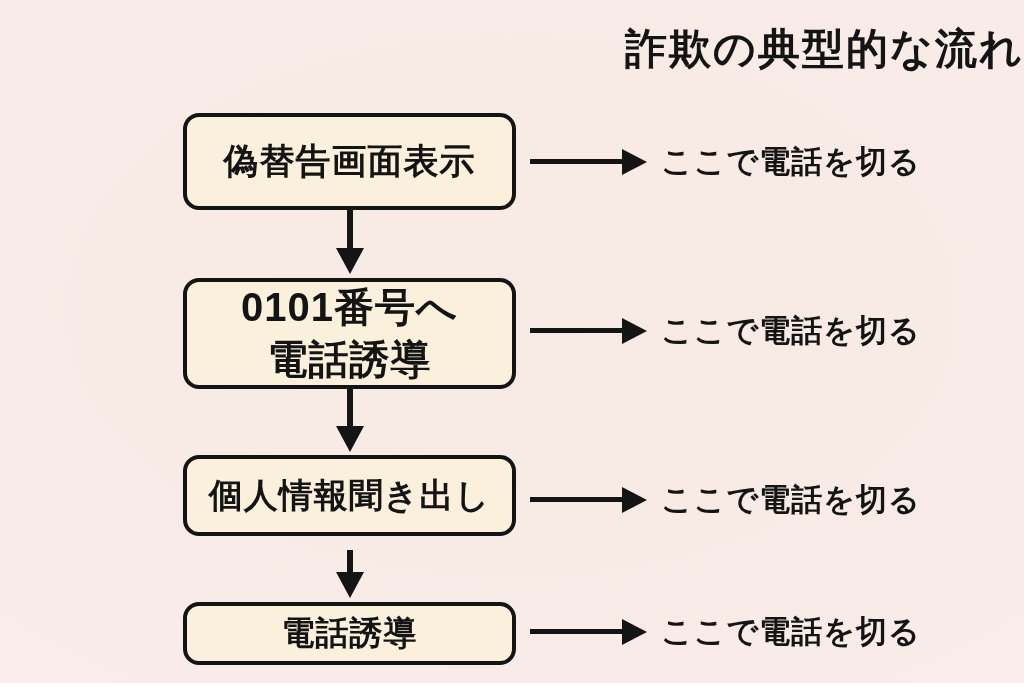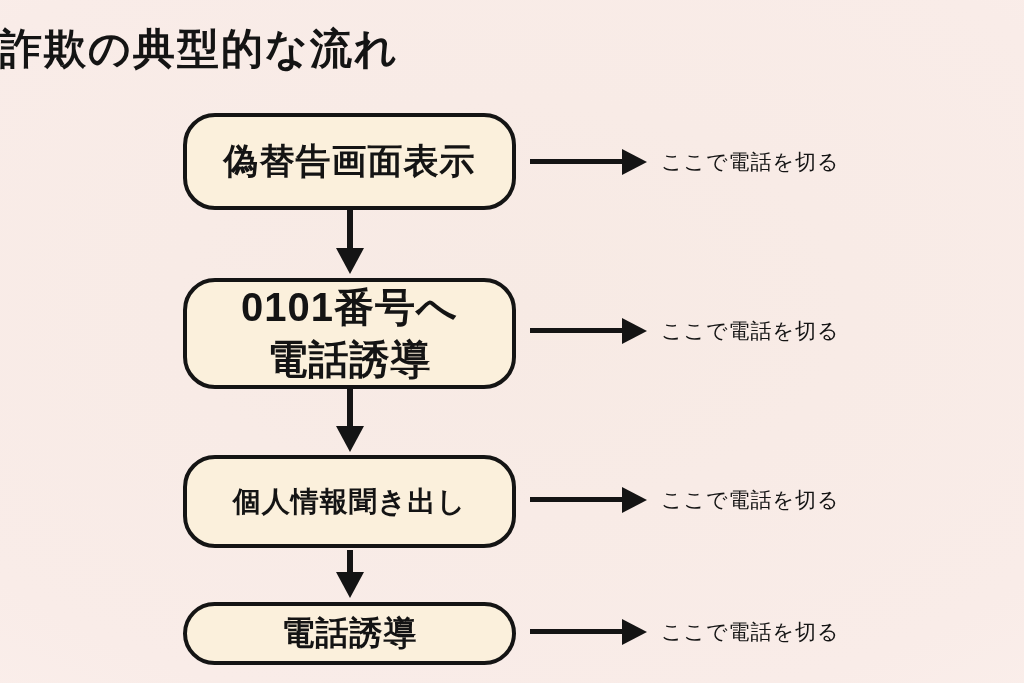--- a/index.html
+++ b/index.html
@@ -10,47 +10,47 @@
   .canvas {
     position: relative;
     width: 1024px;
     height: 683px;
     overflow: hidden;
     background: radial-gradient(120% 110% at 50% 45%, #f7eae4 0%, #f9ece8 55%, #fdf3f0 100%);
   }
   .page-title {
     position: absolute;
     top: 26px; left: 0; right: 0;
-    text-align: left;
+    text-align: right;
     font-size: 42px;
     font-weight: bold;
     letter-spacing: 2px;
     line-height: 46px;
   }
   .step-box {
     position: absolute;
     left: 183px;
     width: 333px;
     box-sizing: border-box;
     background: #fbf0dc;
     border: 4px solid #141414;
-    border-radius: 32px;
+    border-radius: 16px;
     display: flex;
     align-items: center;
     justify-content: center;
     text-align: center;
     font-weight: bold;
     font-size: 35px;
     letter-spacing: 1px;
     line-height: 1.28;
     white-space: pre-line;
   }
   #box-0 { top: 113px; height: 97px; }
   #box-1 { top: 278px; height: 111px; font-size: 40px; }
-  #box-2 { top: 455px; height: 93px; font-size: 28px; }
+  #box-2 { top: 455px; height: 81px; font-size: 34px; }
   #box-3 { top: 602px; height: 63px; font-size: 33px; }
 
   .down-arrow { position: absolute; left: 336px; width: 28px; }
   .down-arrow .stem {
     position: absolute; left: 11px; top: 0; width: 6px; background: #141414;
   }
   .down-arrow .head {
     position: absolute; left: 0; bottom: 0; width: 0; height: 0;
     border-left: 14px solid transparent;
     border-right: 14px solid transparent;
@@ -68,22 +68,22 @@
     position: absolute; right: 0; top: 0; width: 0; height: 0;
     border-top: 13px solid transparent;
     border-bottom: 13px solid transparent;
     border-left: 25px solid #141414;
   }
   #rar-0 { top: 149px; } #rar-1 { top: 318px; } #rar-2 { top: 487px; } #rar-3 { top: 619px; }
 
   .annotation {
     position: absolute;
     left: 661px;
-    font-size: 21px;
-    font-weight: normal;
+    font-size: 31px;
+    font-weight: bold;
     letter-spacing: 1px;
     line-height: 34px;
     white-space: nowrap;
     text-align: right;
   }
   #ann-0 { top: 145px; } #ann-1 { top: 314px; } #ann-2 { top: 483px; } #ann-3 { top: 615px; }
 </style>
 </head>
 <body>
 

